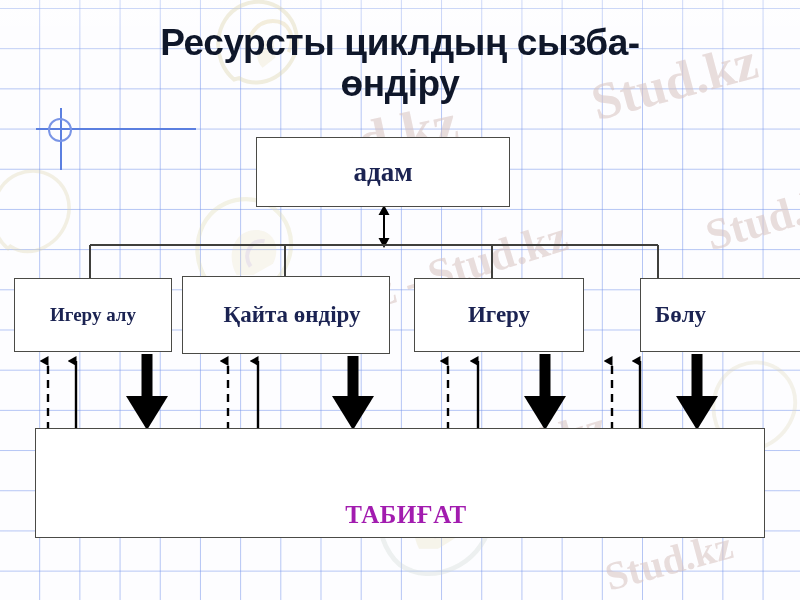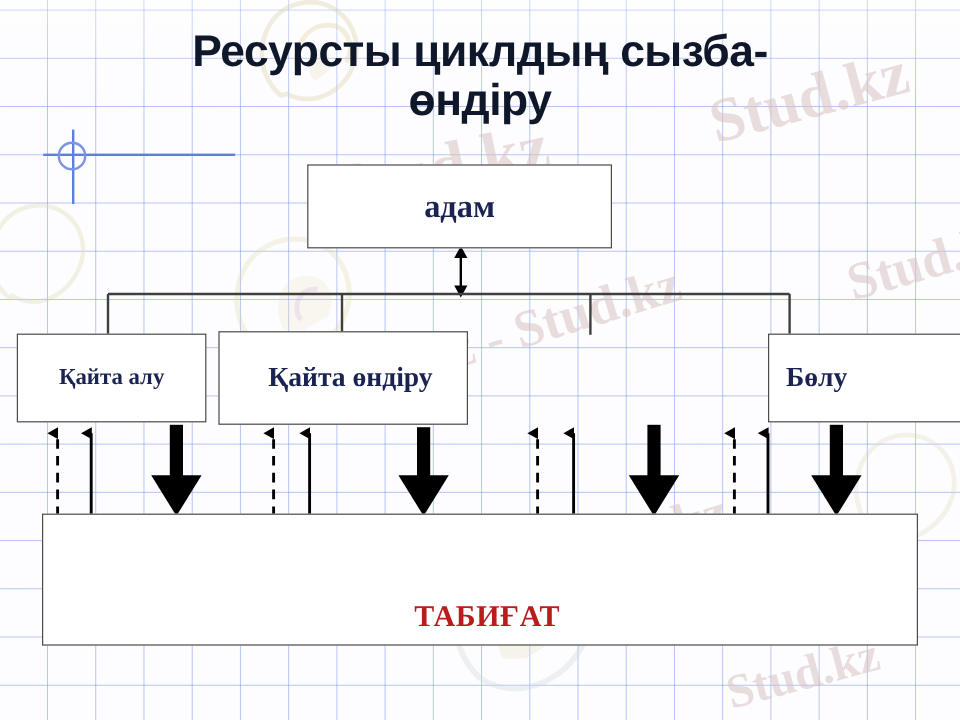--- a/index.html
+++ b/index.html
@@ -138,21 +138,21 @@
     left: 35px; top: 428px;
     width: 730px; height: 110px;
     border: 1.4px solid #4a4a46;
     display: block;
   }
   #tabigat-label {
     position: absolute;
     left: 12px; right: 0;
     top: 72px;
     text-align: center;
-    color: #b91c1c;
+    color: #a21caf;
     font-family: "Liberation Serif", serif;
     font-weight: bold;
     font-size: 25px;
     letter-spacing: 0.5px;
   }
 
   
   .svg-layer {
     position: absolute;
     left: 0; top: 0;
@@ -289,27 +289,30 @@
       <rect x="684" y="444" width="26" height="48" fill="url(#grad-arrow)" stroke="#1a1a1a" stroke-width="1"></rect>
       <path d="M697 512 L669 477 L725 477 Z" fill="url(#grad-head)" stroke="#1a1a1a" stroke-width="1"></path>
     </g>
   </svg>
 
   <div class="box" id="box-adam">
     <span>адам</span>
   </div>
 
   <div class="box" id="box-zhaulap">
-    <span>Қайта алу</span>
+    <span>Игеру алу</span>
   </div>
 
   <div class="box" id="box-kaita">
     <span>Қайта өндіру</span>
   </div>
 
+  <div class="box" id="box-igeru">
+    <span>Игеру</span>
+  </div>
 
   <div class="box" id="box-bolu">
     <span>Бөлу</span>
   </div>
 
   <div class="box" id="box-tabigat">
     <div id="tabigat-label">ТАБИҒАТ</div>
   </div>
 
 </div>

